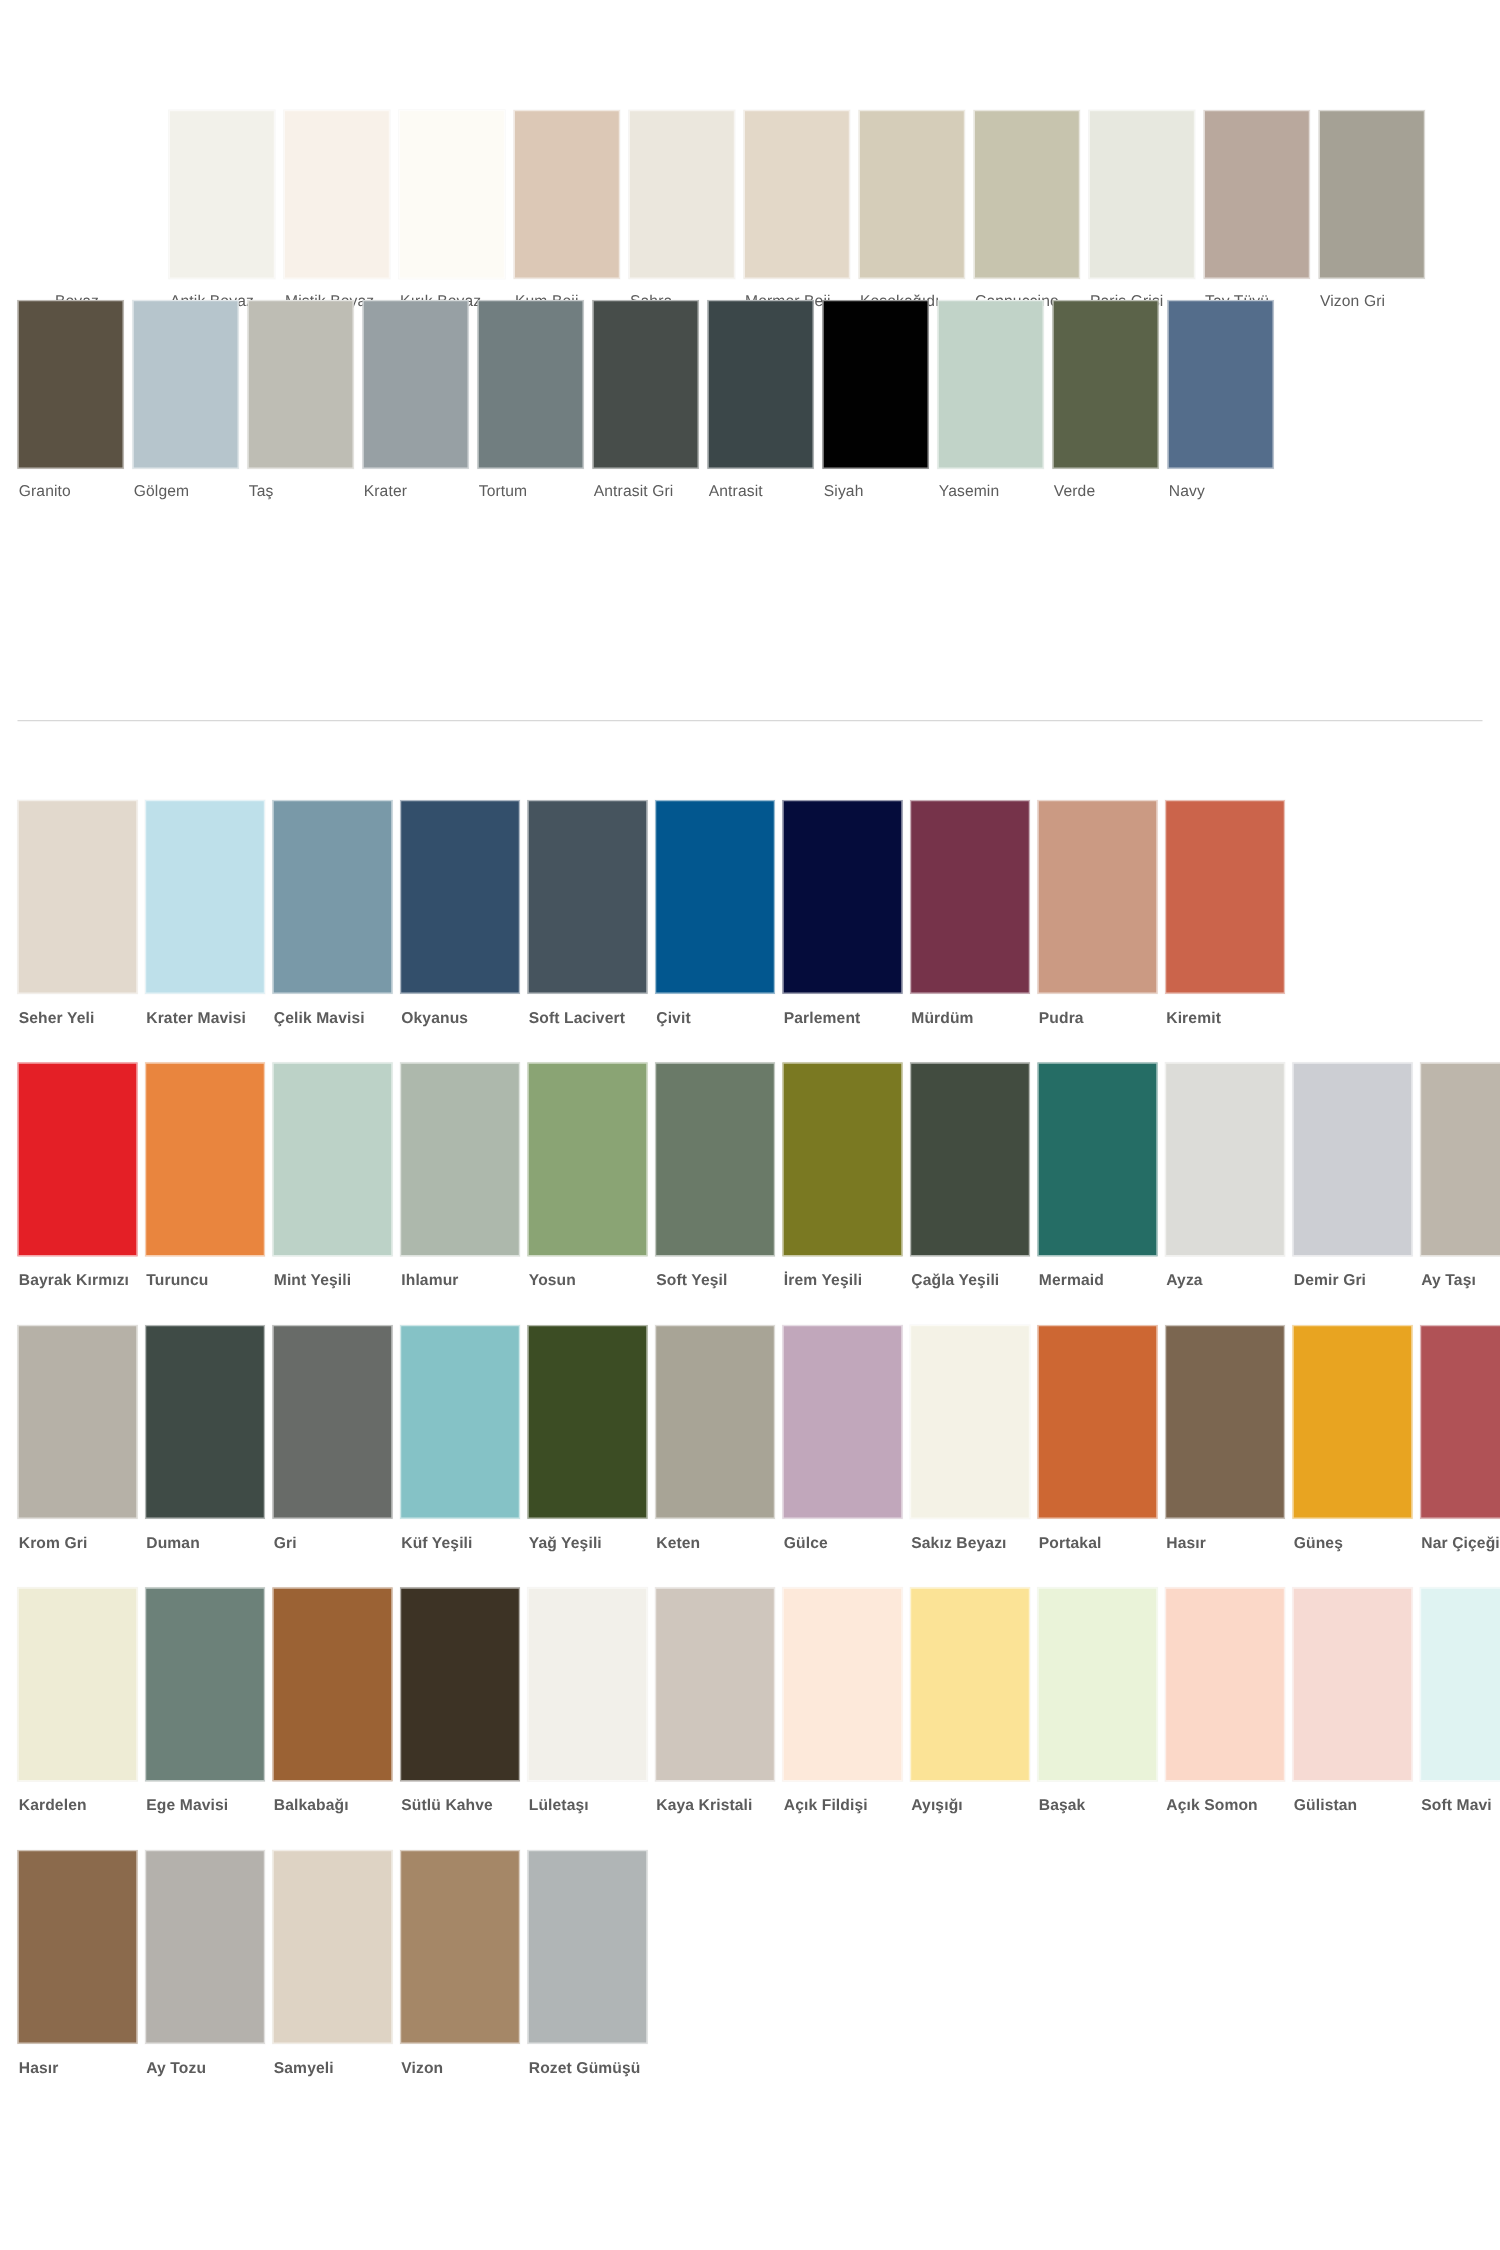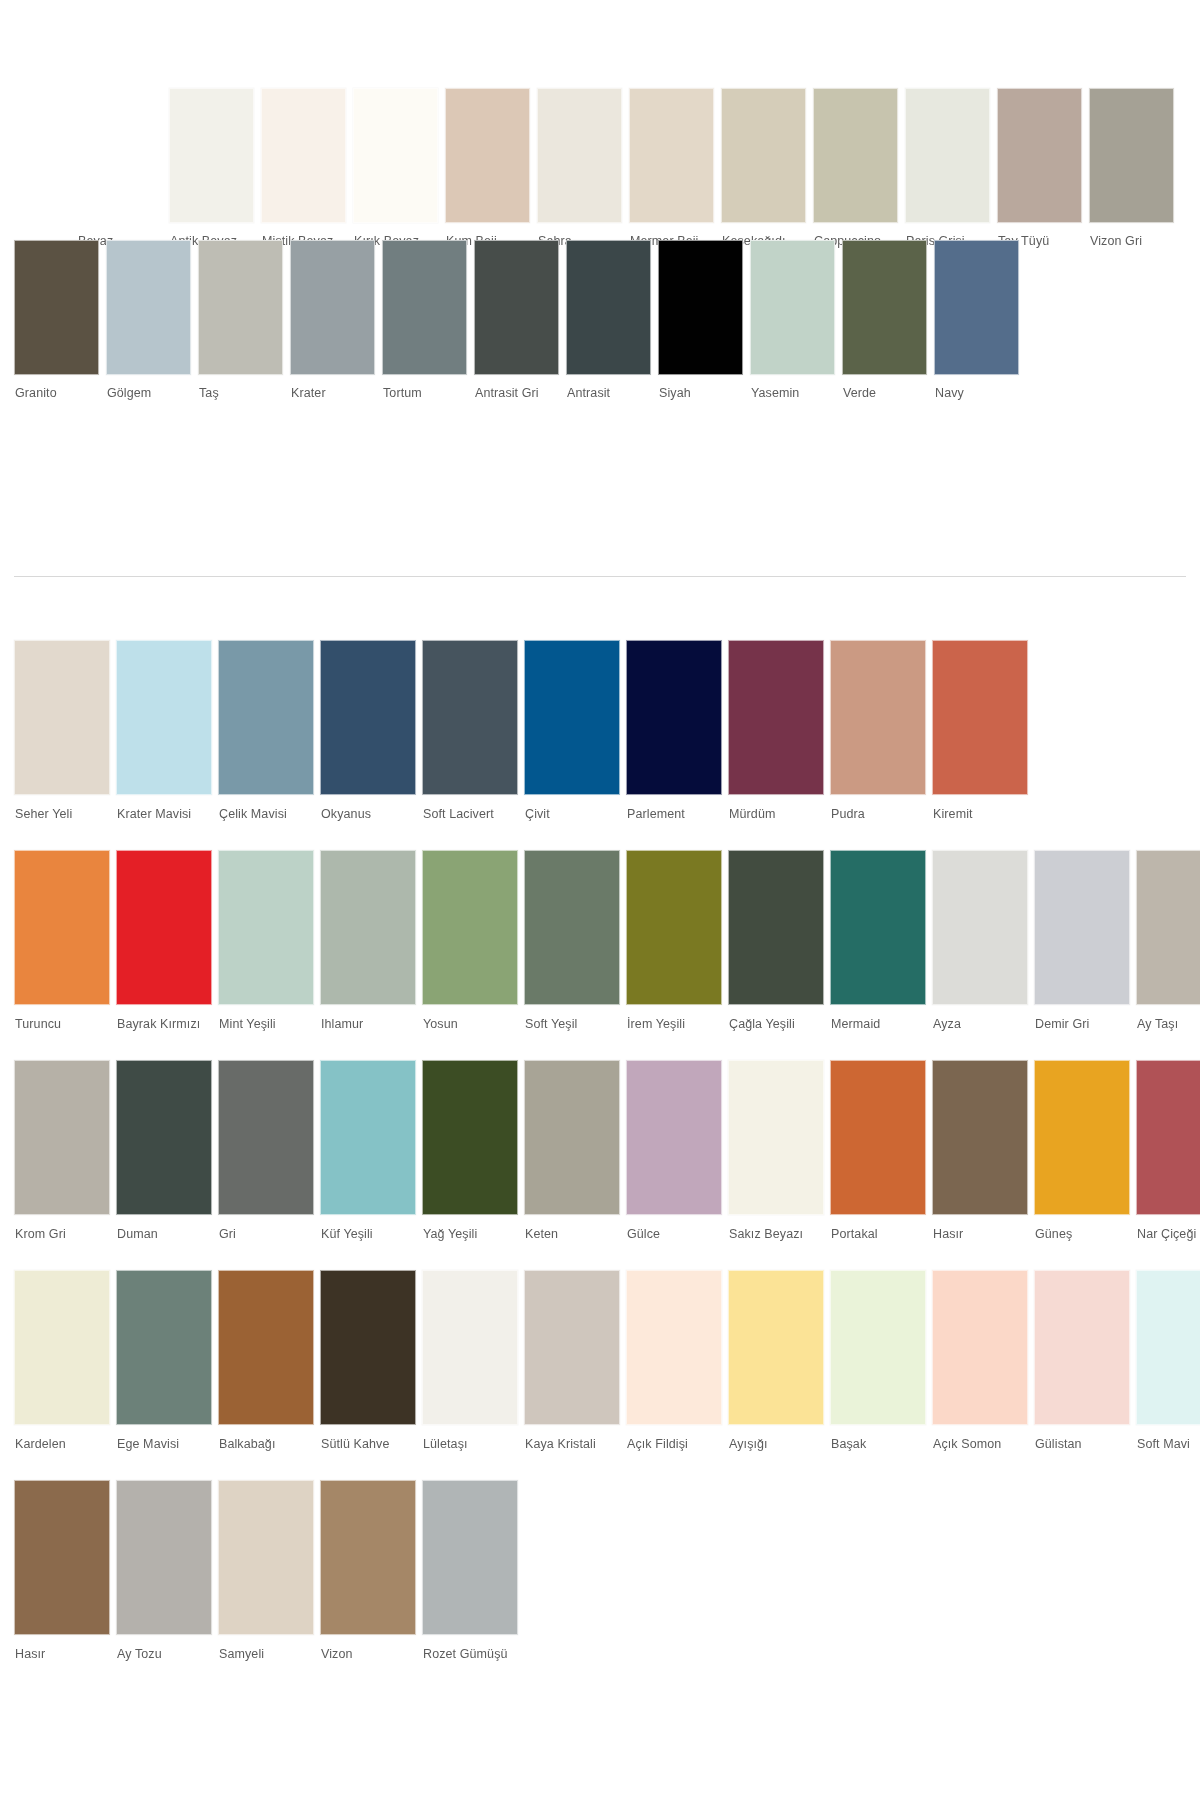--- a/index.html
+++ b/index.html
@@ -81,34 +81,35 @@
     height: 1px;
     background: #d8d8d8;
   }
 
   
   #section-colors {
     position: absolute;
     left: 0;
     top: 640px;
     width: 1114px;
+    font-weight: bold;
   }
   #section-colors .grid-row {
     height: 210px;
   }
   #section-colors .swatch-cell { width: 96px; flex: 0 0 96px; }
   #section-colors .swatch-cell .chip { width: 96px; height: 155px; }
   #section-colors .sw-row { gap: 6px; }
   #section-colors .swatch-cell .cname {
     font-size: 12.5px;
     padding-top: 12px;
   }
 
   
-  .indent-1 { padding-left: 77px; }
+  .indent-1 { padding-left: 43px; }
   .indent-0 { padding-left: 14px; }
   .indent-s2 { padding-left: 14px; }
 </style>
 </head>
 <body>
 
 <div class="page">
 
   <div id="section-neutrals">
 
@@ -265,28 +266,28 @@
         <div class="swatch-cell">
           <span class="chip" style="background:#cb644b"></span>
           <span class="cname">Kiremit</span>
         </div>
       </div>
     </div>
 
     <div class="grid-row">
       <div class="sw-row indent-s2">
         <div class="swatch-cell">
+          <span class="chip" style="background:#e41f26"></span>
+          <span class="cname">Bayrak Kırmızı</span>
+        </div>
+        <div class="swatch-cell">
           <span class="chip" style="background:#e9853e"></span>
           <span class="cname">Turuncu</span>
         </div>
         <div class="swatch-cell">
-          <span class="chip" style="background:#e41f26"></span>
-          <span class="cname">Bayrak Kırmızı</span>
-        </div>
-        <div class="swatch-cell">
           <span class="chip" style="background:#bcd2c7"></span>
           <span class="cname">Mint Yeşili</span>
         </div>
         <div class="swatch-cell">
           <span class="chip" style="background:#adb8ac"></span>
           <span class="cname">Ihlamur</span>
         </div>
         <div class="swatch-cell">
           <span class="chip" style="background:#8aa474"></span>
           <span class="cname">Yosun</span>

